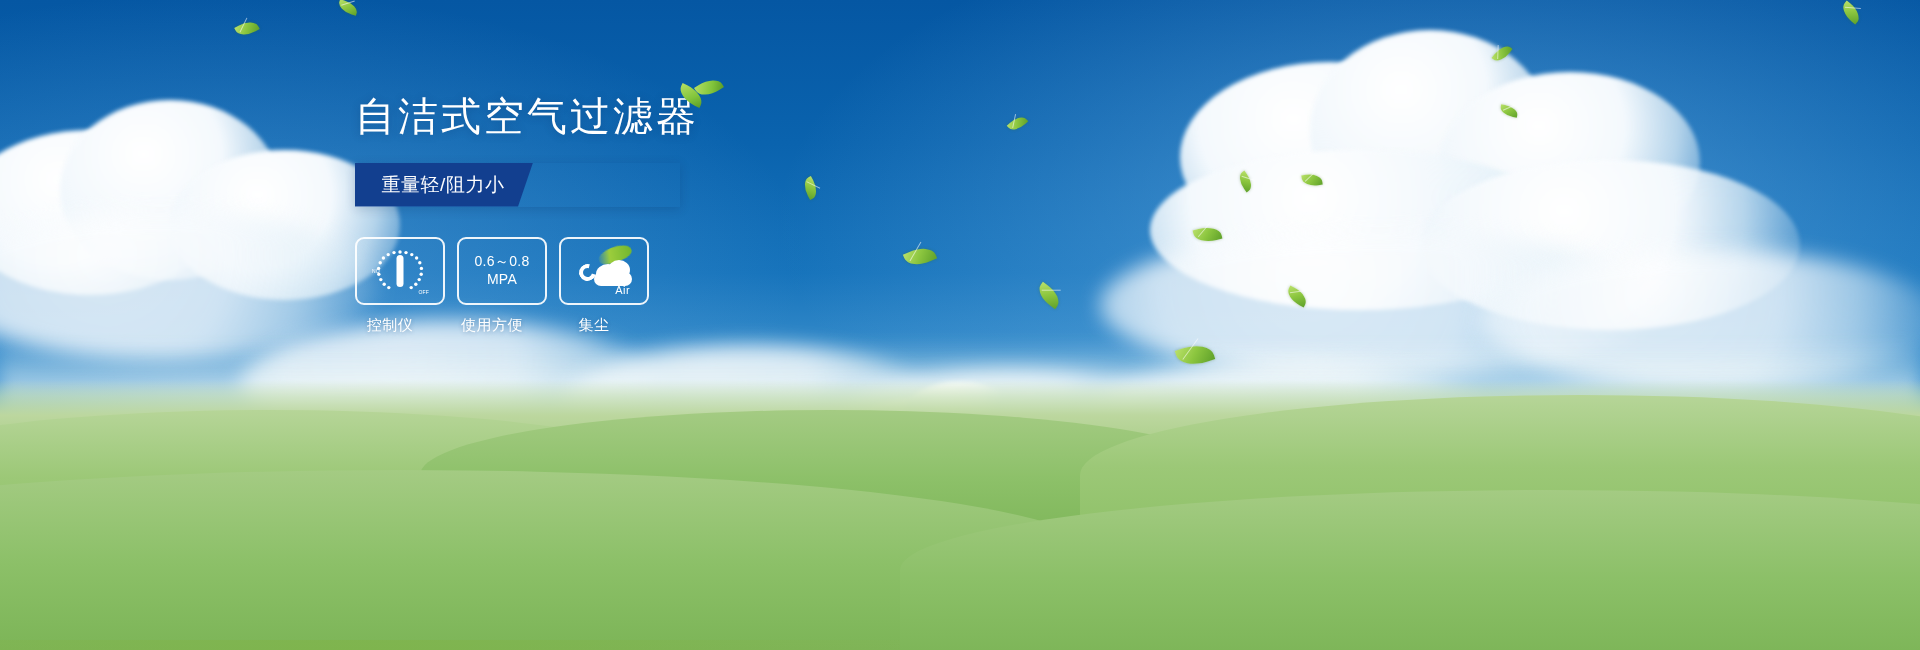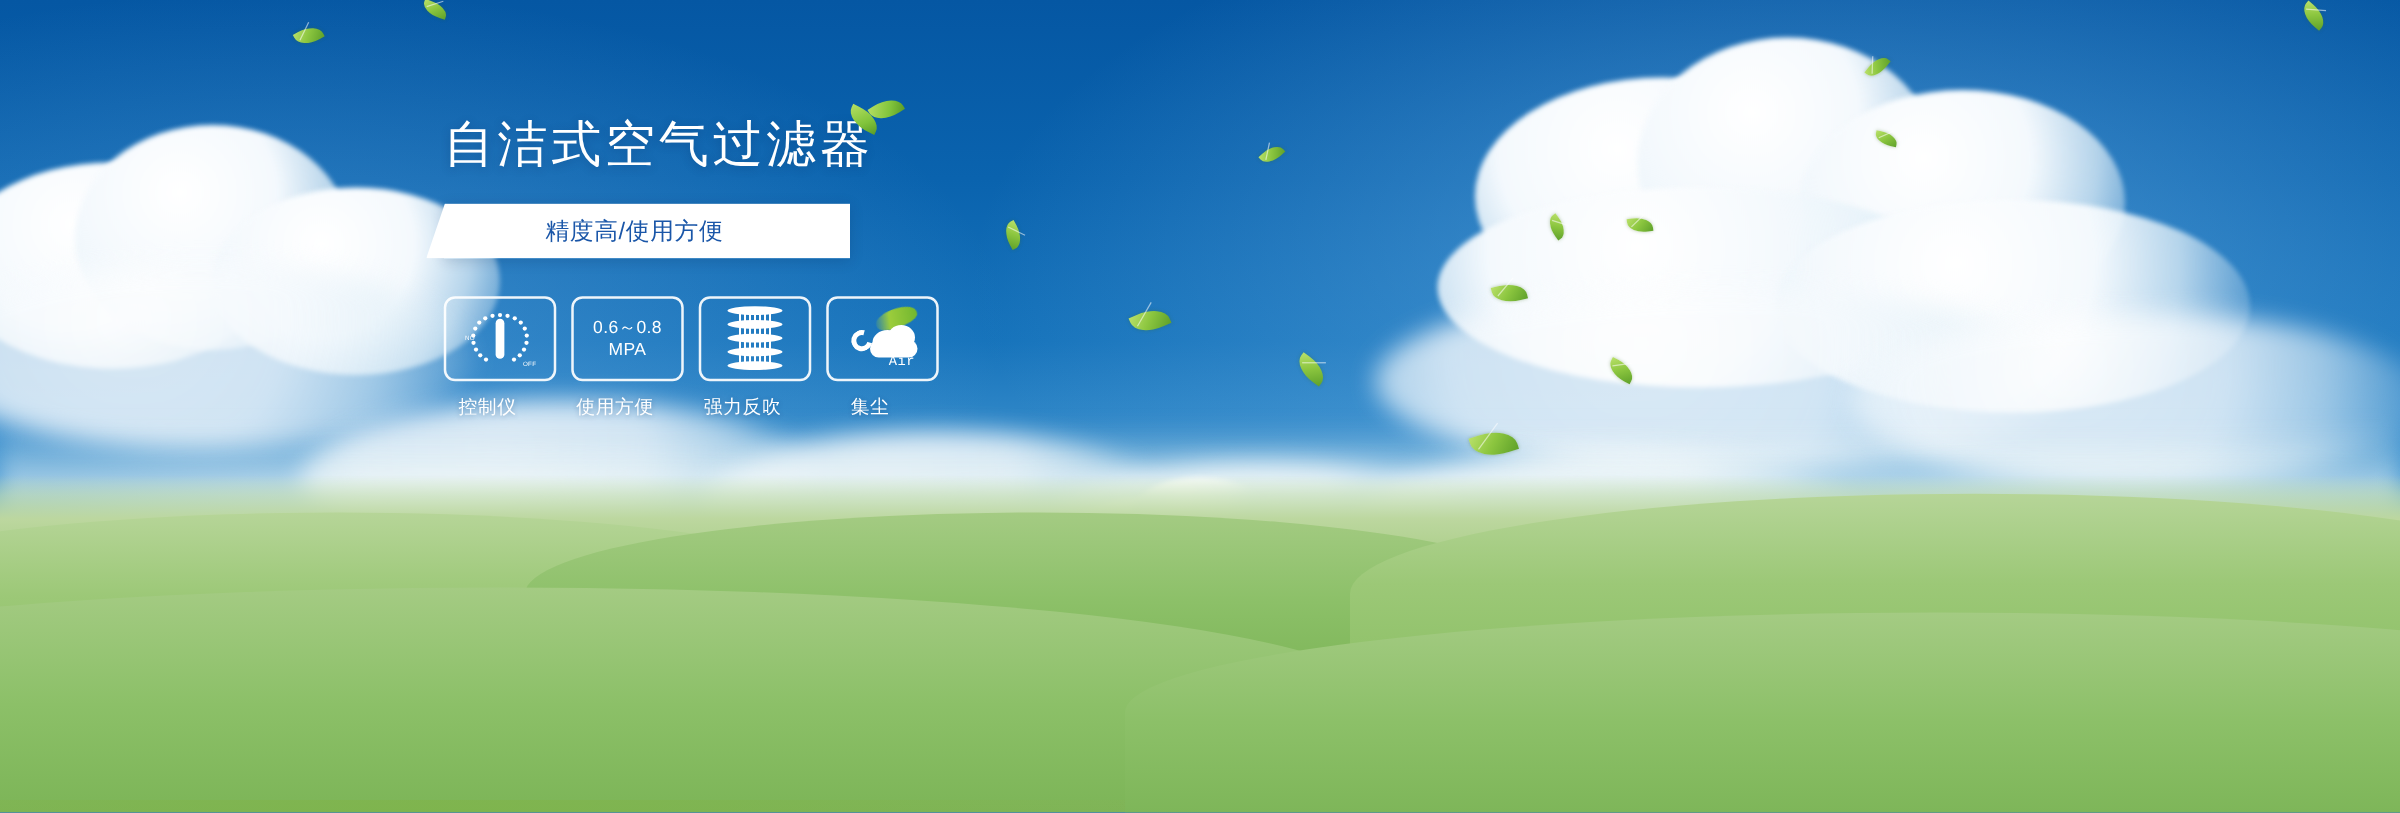--- a/index.html
+++ b/index.html
@@ -176,21 +176,21 @@
   }
   .airicon .puff { position:absolute; background:#ffffff; border-radius:50%; }
   .airicon .swirl {
     position:absolute; left:3px; top:14px; width:17px; height:17px;
     border:4px solid #ffffff; border-radius:50%;
     border-right-color:transparent;
     transform:rotate(-30deg);
   }
   .airicon .airtxt {
     position:absolute; right:2px; bottom:-4px;
-    font-size:11px; color:#ffffff; letter-spacing:.4px;font-family:Liberation Mono, monospace;
+    font-size:11px; color:#ffffff; letter-spacing:.4px;
   }
 </style>
 </head>
 <body>
 
 <div id="banner">
 
   <div class="sky"></div>
 
   <div class="cloudlayer">
@@ -249,21 +249,21 @@
 
     <div style="position:relative;">
       <div class="title">自洁式空气过滤器</div>
       <div class="titleleaf-wrap">
         <div class="tl" style="left:0;top:10px;transform:rotate(26deg);"></div>
         <div class="tl" style="left:18px;top:2px;transform:rotate(-32deg);"></div>
       </div>
     </div>
 
     <div class="badge">
-      <div class="badge-right">精度高/使用方便</div>
+      <div class="badge-left">重量轻/阻力小</div>
     </div>
 
     <div class="features">
 
       <div class="feature">
         <div class="fbox">
           <div class="dial">
             <svg width="52" height="50" viewBox="0 0 52 50">
               <g fill="#ffffff">
                 <circle cx="26" cy="6" r="1.7"></circle>
@@ -296,33 +296,20 @@
       </div>
 
       <div class="feature">
         <div class="fbox">
           <div class="txt">0.6～0.8</div>
           <div class="txt">MPA</div>
         </div>
         <div class="fcap">使用方便</div>
       </div>
 
-      <div class="feature">
-        <div class="fbox">
-          <div class="cart">
-            <div class="body"></div>
-            <div class="disc" style="top:0px;"></div>
-            <div class="disc" style="top:11px;"></div>
-            <div class="disc" style="top:22px;"></div>
-            <div class="disc" style="top:33px;"></div>
-            <div class="disc" style="top:44px;"></div>
-          </div>
-        </div>
-        <div class="fcap">强力反吹</div>
-      </div>
 
 
       <div class="feature">
         <div class="fbox">
           <div class="airicon">
             <div class="streak"></div>
             <div class="puff" style="left:20px;top:14px;width:24px;height:20px;"></div>
             <div class="puff" style="left:32px;top:10px;width:22px;height:20px;"></div>
             <div class="puff" style="left:18px;top:22px;width:38px;height:14px;border-radius:8px;"></div>
             <div class="swirl"></div>

